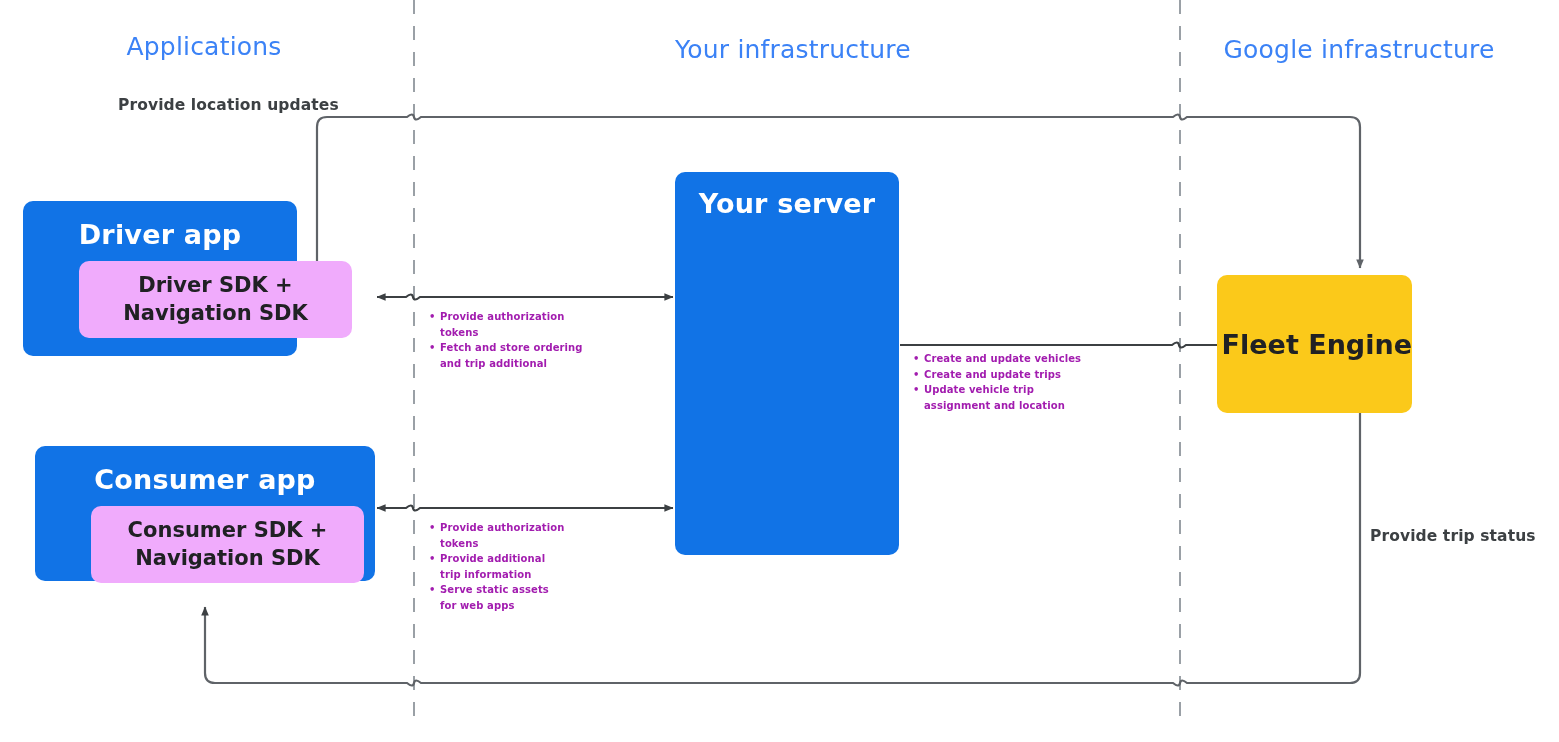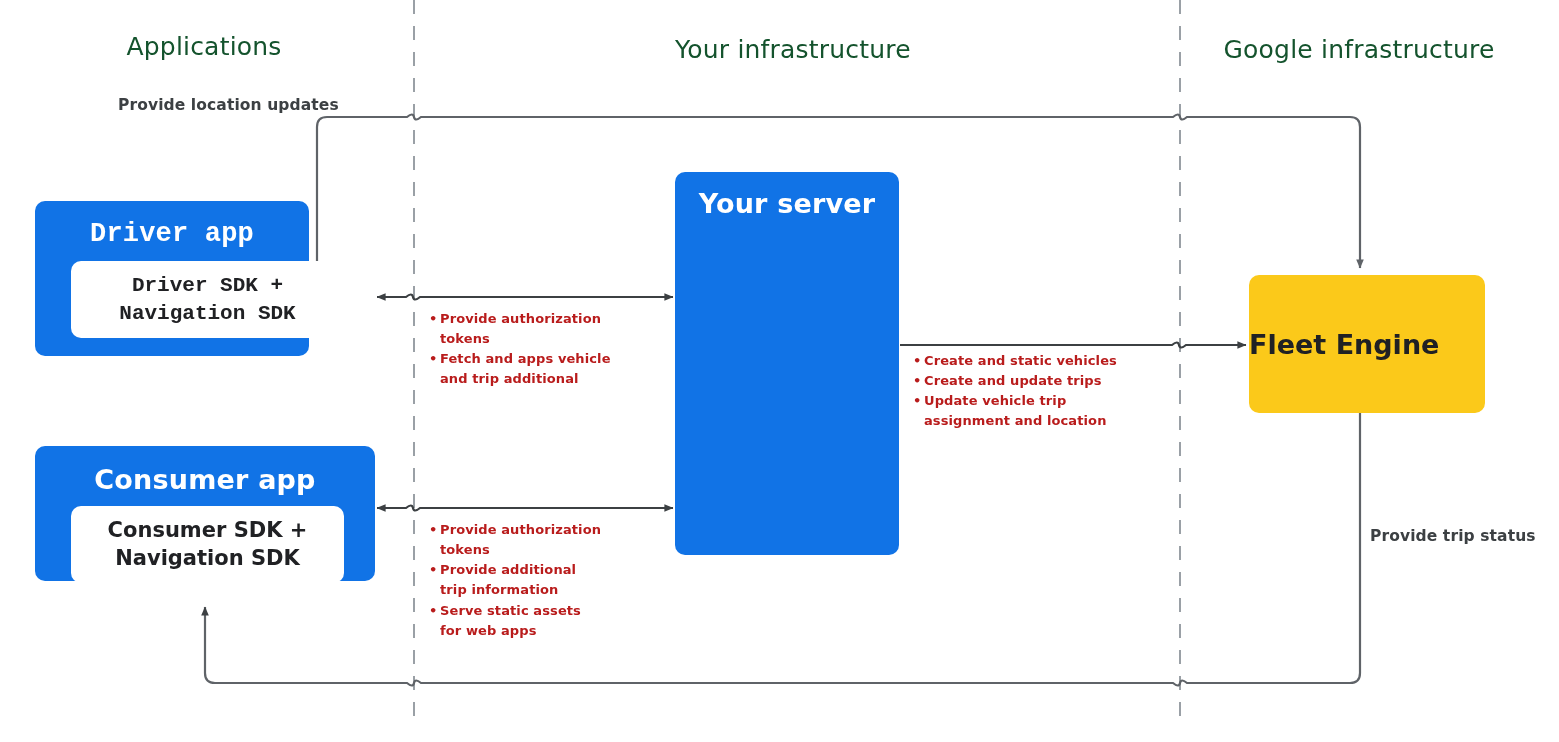--- a/index.html
+++ b/index.html
@@ -22,21 +22,21 @@
     width: 1559px;
     height: 742px;
     pointer-events: none;
   }
 
   
   .col-head {
     position: absolute;
     font-size: 25px;
     font-weight: 400;
-    color: #14532d;
+    color: #3b82f6;
     letter-spacing: 0.2px;
     white-space: nowrap;
     text-align: left;
     transform: translateX(-50%);
   }
 
   
   .box {
     position: absolute;
     box-sizing: border-box;
@@ -64,24 +64,25 @@
   }
   .server-title {
     top: 16px;
     font-size: 27px;
     color: #ffffff;
     letter-spacing: 0.2px;
   }
   .sdk-box {
     position: absolute;
     border-radius: 10px;
-    background: #ffffff;
+    background: #f0abfc;
     display: flex;
     align-items: center;
     justify-content: center;
+    margin-left: 20px;
   }
   .sdk-label {
     font-size: 21px;
     font-weight: bold;
     color: #202124;
     text-align: center;
     line-height: 1.32;
     white-space: pre-line;
   }
   .fleet-label {
@@ -96,23 +97,23 @@
   .edge-label {
     position: absolute;
     font-size: 15.5px;
     font-weight: bold;
     color: #3c4043;
     white-space: nowrap;
     letter-spacing: 0.1px;
   }
   .bullet-list {
     position: absolute;
-    font-size: 13px;
-    font-weight: bold;
-    color: #b91c1c;
+    font-size: 10px;
+    font-weight: bold;
+    color: #a21caf;
     line-height: 1.55;
     letter-spacing: 0.1px;
   }
   .bullet-list ul {
     margin: 0;
     padding: 0;
     list-style: none;
   }
   .bullet-list li {
     position: relative;
@@ -194,64 +195,64 @@
                L215,683
                Q205,683 205,673
                L205,607" fill="none" stroke="#5f6368" stroke-width="2.2" marker-end="url(#arrowEndUp)"></path>
     </g>
   </svg>
 
   <div class="col-head" style="left:204px; top:32px;">Applications</div>
   <div class="col-head" style="left:1359px; top:35px;">Google infrastructure</div>
   <div class="col-head" style="left:793px; top:35px;">Your infrastructure</div>
 
-  <div class="box blue" style="left:35px; top:201px; width:274px; height:155px;font-family:Liberation Mono, monospace;">
+  <div class="box blue" style="left:23px; top:201px; width:274px; height:155px;">
     <div class="box-title app-title">Driver app</div>
     <div class="sdk-box" style="left:36px; top:60px; width:273px; height:77px;">
       <div class="sdk-label">Driver SDK +
 Navigation SDK</div>
     </div>
   </div>
 
   <div class="box blue" style="left:35px; top:446px; width:340px; height:135px;">
     <div class="box-title app-title">Consumer app</div>
     <div class="sdk-box" style="left:36px; top:60px; width:273px; height:77px;">
       <div class="sdk-label">Consumer SDK +
 Navigation SDK</div>
     </div>
   </div>
 
   <div class="box blue" style="left:675px; top:172px; width:224px; height:383px;">
     <div class="box-title server-title">Your server</div>
   </div>
 
-  <div class="box yellow" style="left:1249px; top:275px; width:236px; height:138px; display:flex; align-items:center; justify-content:flex-start;">
+  <div class="box yellow" style="left:1217px; top:275px; width:195px; height:138px; display:flex; align-items:center; justify-content:flex-end;">
     <div class="fleet-label">Fleet Engine</div>
   </div>
 
   <div class="edge-label" style="left:118px; top:96px;">Provide location updates</div>
 
   <div class="edge-label" style="left:1370px; top:527px;">Provide trip status</div>
 
   <div class="bullet-list" style="left:429px; top:309px; width:235px;">
     <ul>
       <li><span>Provide authorization</span><br><span>tokens</span></li>
-      <li><span>Fetch and apps vehicle</span><br><span>and trip additional</span></li>
+      <li><span>Fetch and store ordering</span><br><span>and trip additional</span></li>
     </ul>
   </div>
 
   <div class="bullet-list" style="left:429px; top:520px; width:235px;">
     <ul>
       <li><span>Provide authorization</span><br><span>tokens</span></li>
       <li><span>Provide additional</span><br><span>trip information</span></li>
       <li><span>Serve static assets</span><br><span>for web apps</span></li>
     </ul>
   </div>
 
   <div class="bullet-list" style="left:913px; top:351px; width:260px;">
     <ul>
-      <li><span>Create and static vehicles</span></li>
+      <li><span>Create and update vehicles</span></li>
       <li><span>Create and update trips</span></li>
       <li><span>Update vehicle trip</span><br><span>assignment and location</span></li>
     </ul>
   </div>
 
 </div>
 
 </body></html>

